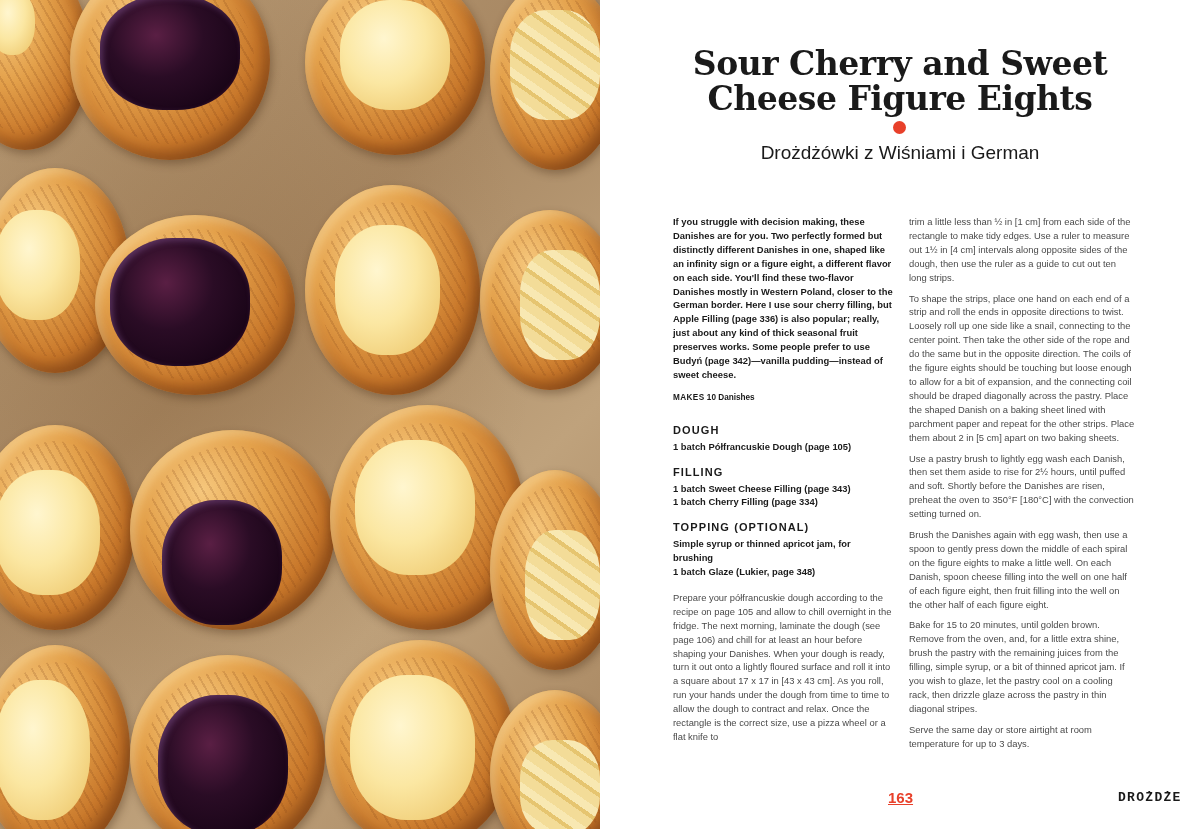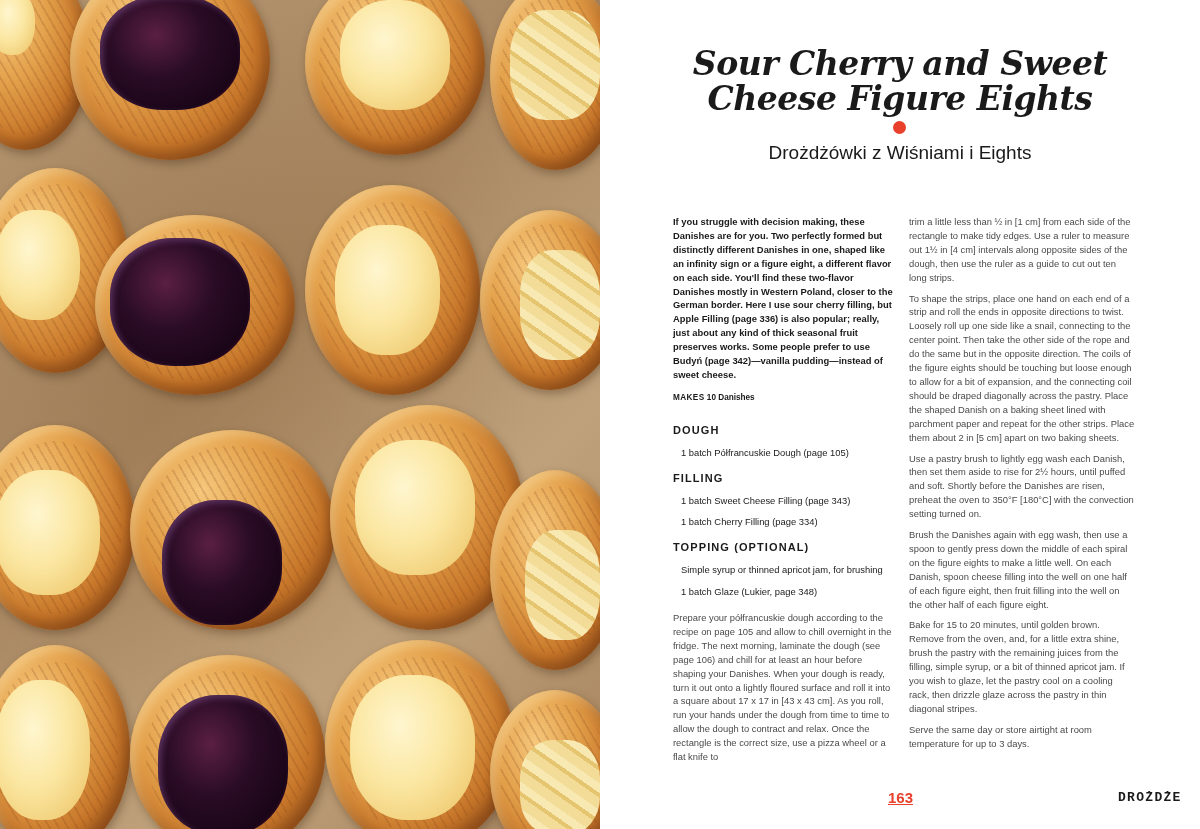--- a/index.html
+++ b/index.html
@@ -37,39 +37,39 @@
     .apple {
       background:
         repeating-linear-gradient(35deg, #f3dc98 0 10px, #e6c570 10px 14px, #f8e8b2 14px 22px);
       border-radius: 40%;
     }
     
     .page { position: absolute; left: 600px; top: 0; width: 600px; height: 829px; }
     .title {
       position: absolute; left: 80px; width: 440px; top: 46px; margin: 0; text-align: center;
       font-family: "DejaVu Serif", serif; font-weight: bold; font-size: 33px; line-height: 35px;
-      color: #1a1a1a; letter-spacing: -0.5px; font-style: italic;
+      color: #1a1a1a; letter-spacing: -0.5px;
     }
     .red-dot {
       position: absolute; left: 293px; top: 121px; width: 13px; height: 13px; border-radius: 50%;
       background: #e8402a;
     }
     .subtitle {
       position: absolute; left: 80px; width: 440px; top: 142px; text-align: center; margin: 0;
       font-family: "Liberation Sans", sans-serif; font-weight: normal; font-size: 19px; color: #1a1a1a;
     }
     .col { position: absolute; top: 215px; font-size: 9.4px; line-height: 13.9px; }
     .col-left { left: 73px; width: 220px; color: #1a1a1a; }
     .col-right { left: 309px; width: 226px; color: #4a4a4a; }
     .intro { font-weight: bold; margin: 0 0 9px 0; }
     .makes { font-weight: bold; font-size: 8.2px; margin: 0 0 19px 0; }
     .makes .label { letter-spacing: 0.4px; }
     .ing-group { margin: 0 0 12px 0; }
     .ing-head { font-weight: bold; font-size: 11px; letter-spacing: 1.1px; margin: 0 0 2px 0; }
-    .ing-item { font-weight: normal; margin: 8px; }
+    .ing-item { font-weight: bold; margin: 0; }
     .method p { margin: 0 0 7px 0; }
     .col-left .method { color: #4a4a4a; margin-top: 8px; }
     .page-number {
       position: absolute; left: 288px; top: 789px; font-size: 15px; font-weight: bold; color: #e8402a; text-decoration: underline;
     }
     .running-head {
       position: absolute; left: 518px; top: 790px; font-size: 13px; font-weight: bold;
       letter-spacing: 1.3px; color: #1a1a1a; font-family: Liberation Mono, monospace;
     }
   </style>
@@ -114,21 +114,21 @@
   <div class="pastry" style="left:490px; top:690px; width:130px; height:170px;"></div>
   <div class="filling apple" style="left:520px; top:740px; width:80px; height:95px;"></div>
 </div>
 
 <div class="page">
   <h1 class="title">
     <span>Sour Cherry and Sweet</span><br>
     <span>Cheese Figure Eights</span>
   </h1>
   <div class="red-dot"></div>
-  <h2 class="subtitle">Drożdżówki z Wiśniami i Eights</h2>
+  <h2 class="subtitle">Drożdżówki z Wiśniami i German</h2>
 
   <div class="col col-left">
     <p class="intro">If you struggle with decision making, these Danishes are for you. Two perfectly formed but distinctly different Danishes in one, shaped like an infinity sign or a figure eight, a different flavor on each side. You'll find these two-flavor Danishes mostly in Western Poland, closer to the German border. Here I use sour cherry filling, but Apple Filling (page 336) is also popular; really, just about any kind of thick seasonal fruit preserves works. Some people prefer to use Budyń (page 342)—vanilla pudding—instead of sweet cheese.</p>
     <p class="makes">
       <span class="label">MAKES</span>
       <span>10 Danishes</span>
     </p>
 
     <div class="ing-group">
       <p class="ing-head">DOUGH</p>

